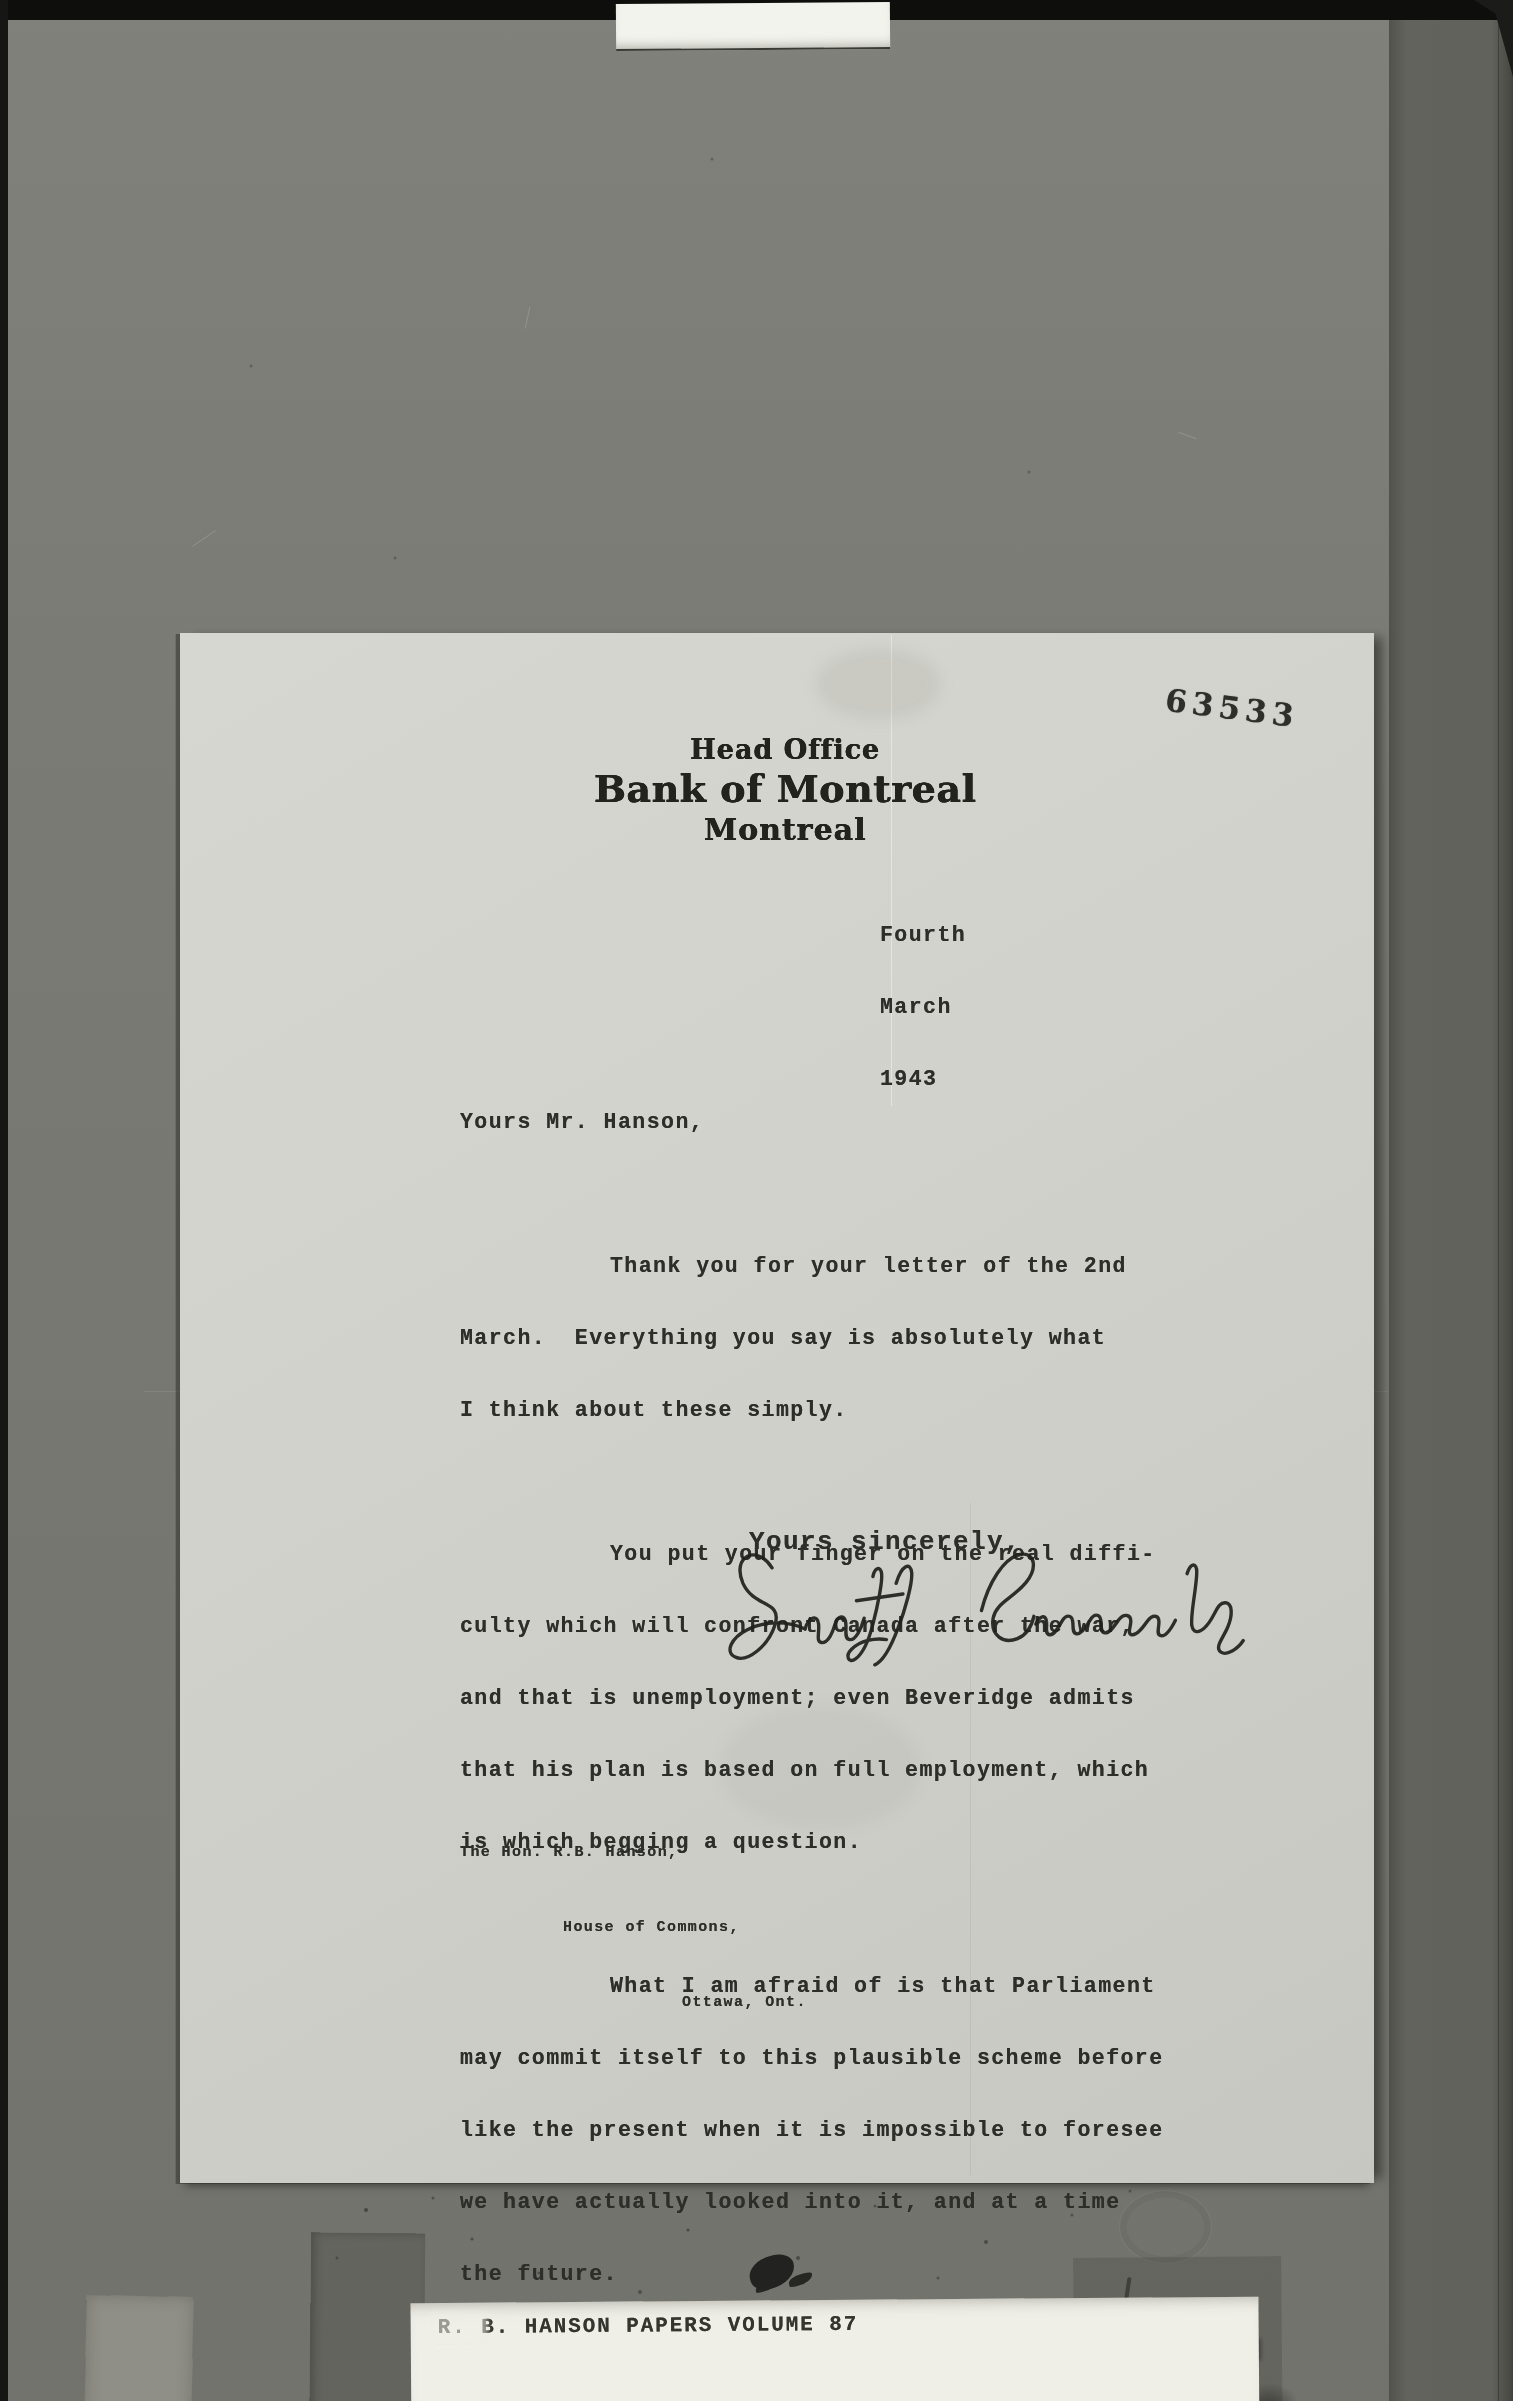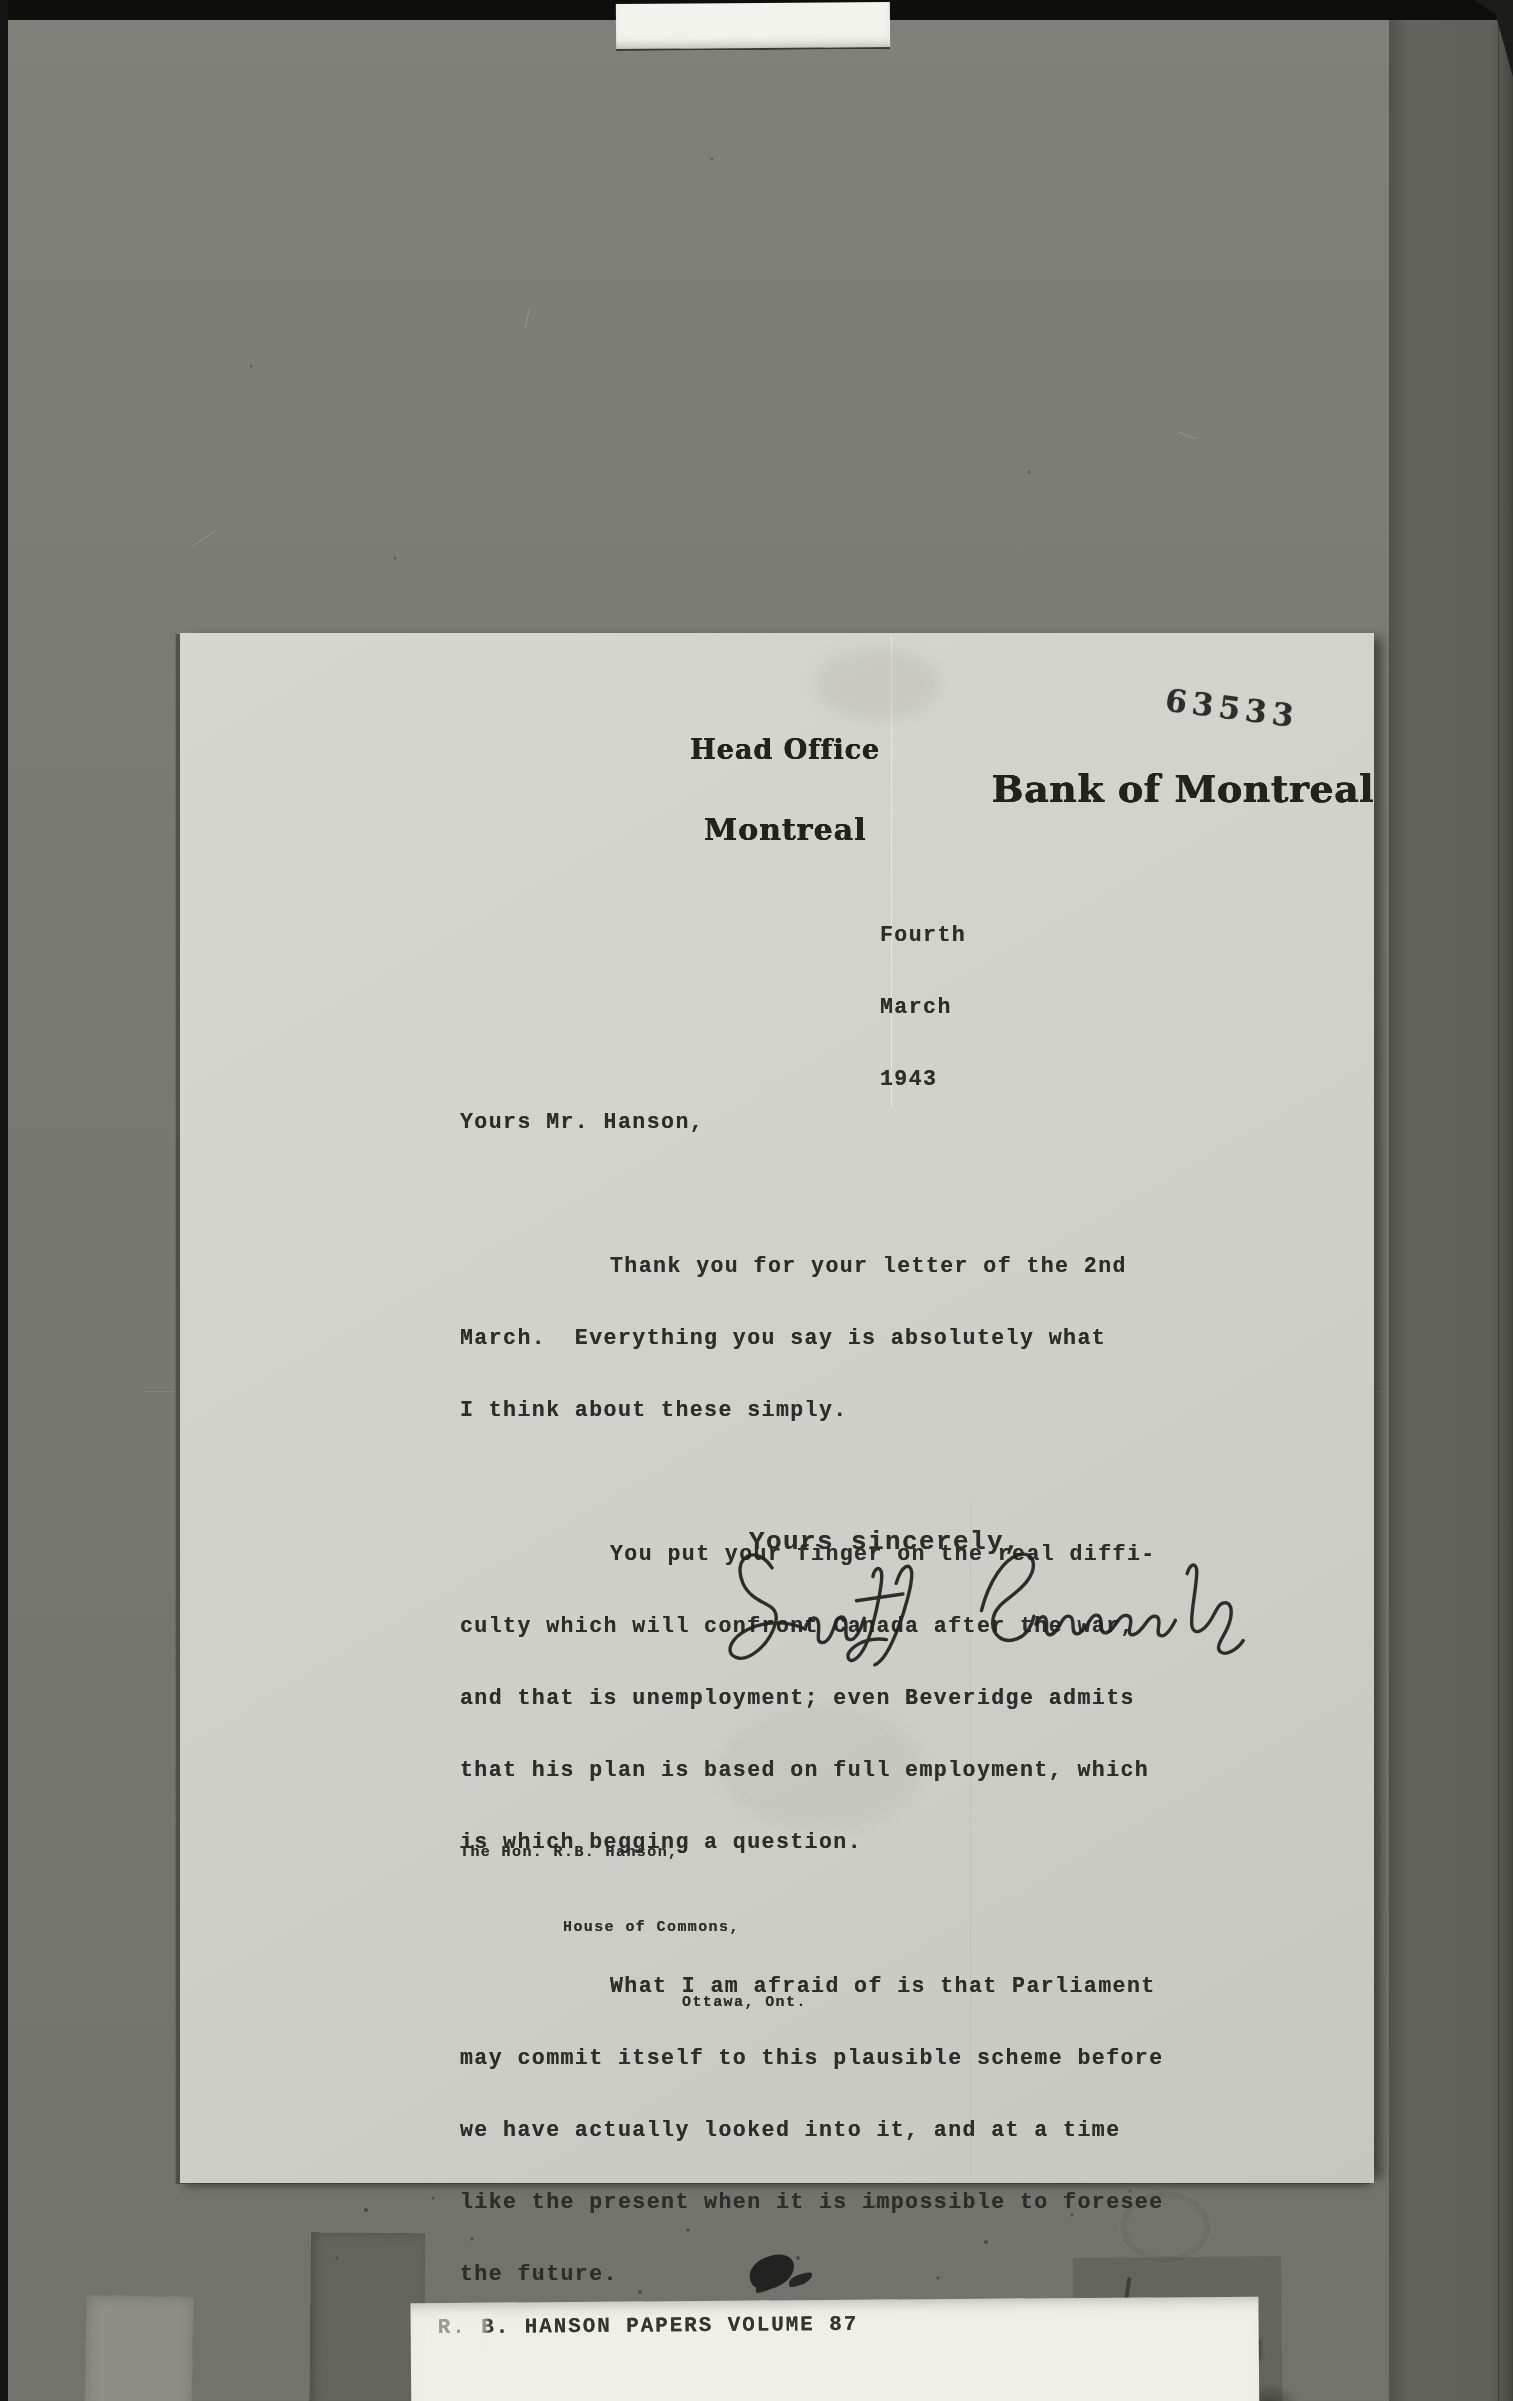--- a/index.html
+++ b/index.html
@@ -51,21 +51,21 @@
   .age-blob{border-radius:50%;filter:blur(6.7px);background:rgba(120,120,110,.12);z-index:4;}
   .a1{left:816px;top:648px;width:125px;height:72px;}
   .a2{left:720px;top:1705px;width:202px;height:125px;opacity:.6;}
   
   .stamp-number{left:1165px;top:690px;z-index:5;transform:rotate(7.2deg);
     font-family:"DejaVu Serif",serif;font-weight:700;font-size:31px;letter-spacing:5.3px;
     color:#2e2e2a;text-shadow:0 0 1px rgba(46,46,42,.65);}
   .letterhead{left:196px;top:732px;width:1178px;text-align:center;z-index:5;color:#23231d;
     font-family:"DejaVu Serif",serif;font-weight:700;}
   .lh1{font-size:27px;line-height:35px;letter-spacing:1px;text-shadow:0 0 0.5px #23231d,0.5px 0 0 #23231d;}
-  .lh2{font-size:38px;line-height:44px;letter-spacing:0.5px;text-shadow:0 0 0.5px #23231d,0.5px 0 0 #23231d;text-align:right;}
+  .lh2{font-size:38px;line-height:44px;letter-spacing:0.5px;text-shadow:0 0 0.5px #23231d,0.5px 0 0 #23231d;}
   .lh3{font-size:30px;line-height:37px;letter-spacing:1px;text-shadow:0 0 0.5px #23231d,0.5px 0 0 #23231d;}
   .mono{font-family:"Liberation Mono",monospace;font-weight:700;color:#2d2d29;
     text-shadow:0 0 0.5px rgba(45,45,41,.7);white-space:pre;}
   .dateblock{left:880px;top:875px;z-index:5;font-size:21.6px;line-height:24px;letter-spacing:1.4px;}
   .typed{left:460px;top:1062px;width:730px;z-index:5;font-size:21.6px;line-height:24px;letter-spacing:1.4px;}
   .typed .sp{height:24px;}
   .typed .indent{padding-left:150px;}
   .closing{left:737px;top:1530px;z-index:5;font-size:26px;line-height:24px;letter-spacing:1.4px;margin-left:12px;}
   .recipient{left:460px;top:1790px;z-index:5;font-size:15px;line-height:25px;letter-spacing:1.4px;}
   .recipient .r1{padding-left:103px;}
@@ -138,22 +138,22 @@
     <div>I think about these simply.</div>
     <div class="sp"></div>
     <div class="indent">You put your finger on the real diffi-</div>
     <div>culty which will confront Canada after the war,</div>
     <div>and that is unemployment; even Beveridge admits</div>
     <div>that his plan is based on full employment, which</div>
     <div>is which begging a question.</div>
     <div class="sp"></div>
     <div class="indent">What I am afraid of is that Parliament</div>
     <div>may commit itself to this plausible scheme before</div>
+    <div>like the present when it is impossible to foresee</div>
     <div>we have actually looked into it, and at a time</div>
-    <div>like the present when it is impossible to foresee</div>
     <div>the future.</div>
   </div>
 
   <div class="abs mono closing">Yours sincerely,</div>
 
   <svg class="abs signature" viewBox="0 0 1120 280" fill="none" stroke="#20201d" stroke-width="7" stroke-linecap="round" stroke-linejoin="round" opacity="0.92">
     <path d="M128,52 C96,2 44,28 68,84 C92,136 150,118 134,170 C120,214 76,248 52,236 C30,226 44,196 76,180 C112,162 158,160 196,178"></path>
     <path d="M196,178 C204,152 222,148 224,168 C226,186 218,204 230,206 C242,208 252,188 258,168 C264,150 278,148 280,166 C282,180 276,198 288,200 C300,202 312,178 318,156"></path>
     <path d="M336,70 C340,50 352,48 354,64 C356,80 346,130 336,168 C328,200 316,228 300,240 C286,250 278,234 292,220 C310,202 340,196 364,200"></path>
     <path d="M302,120 L398,106"></path>

